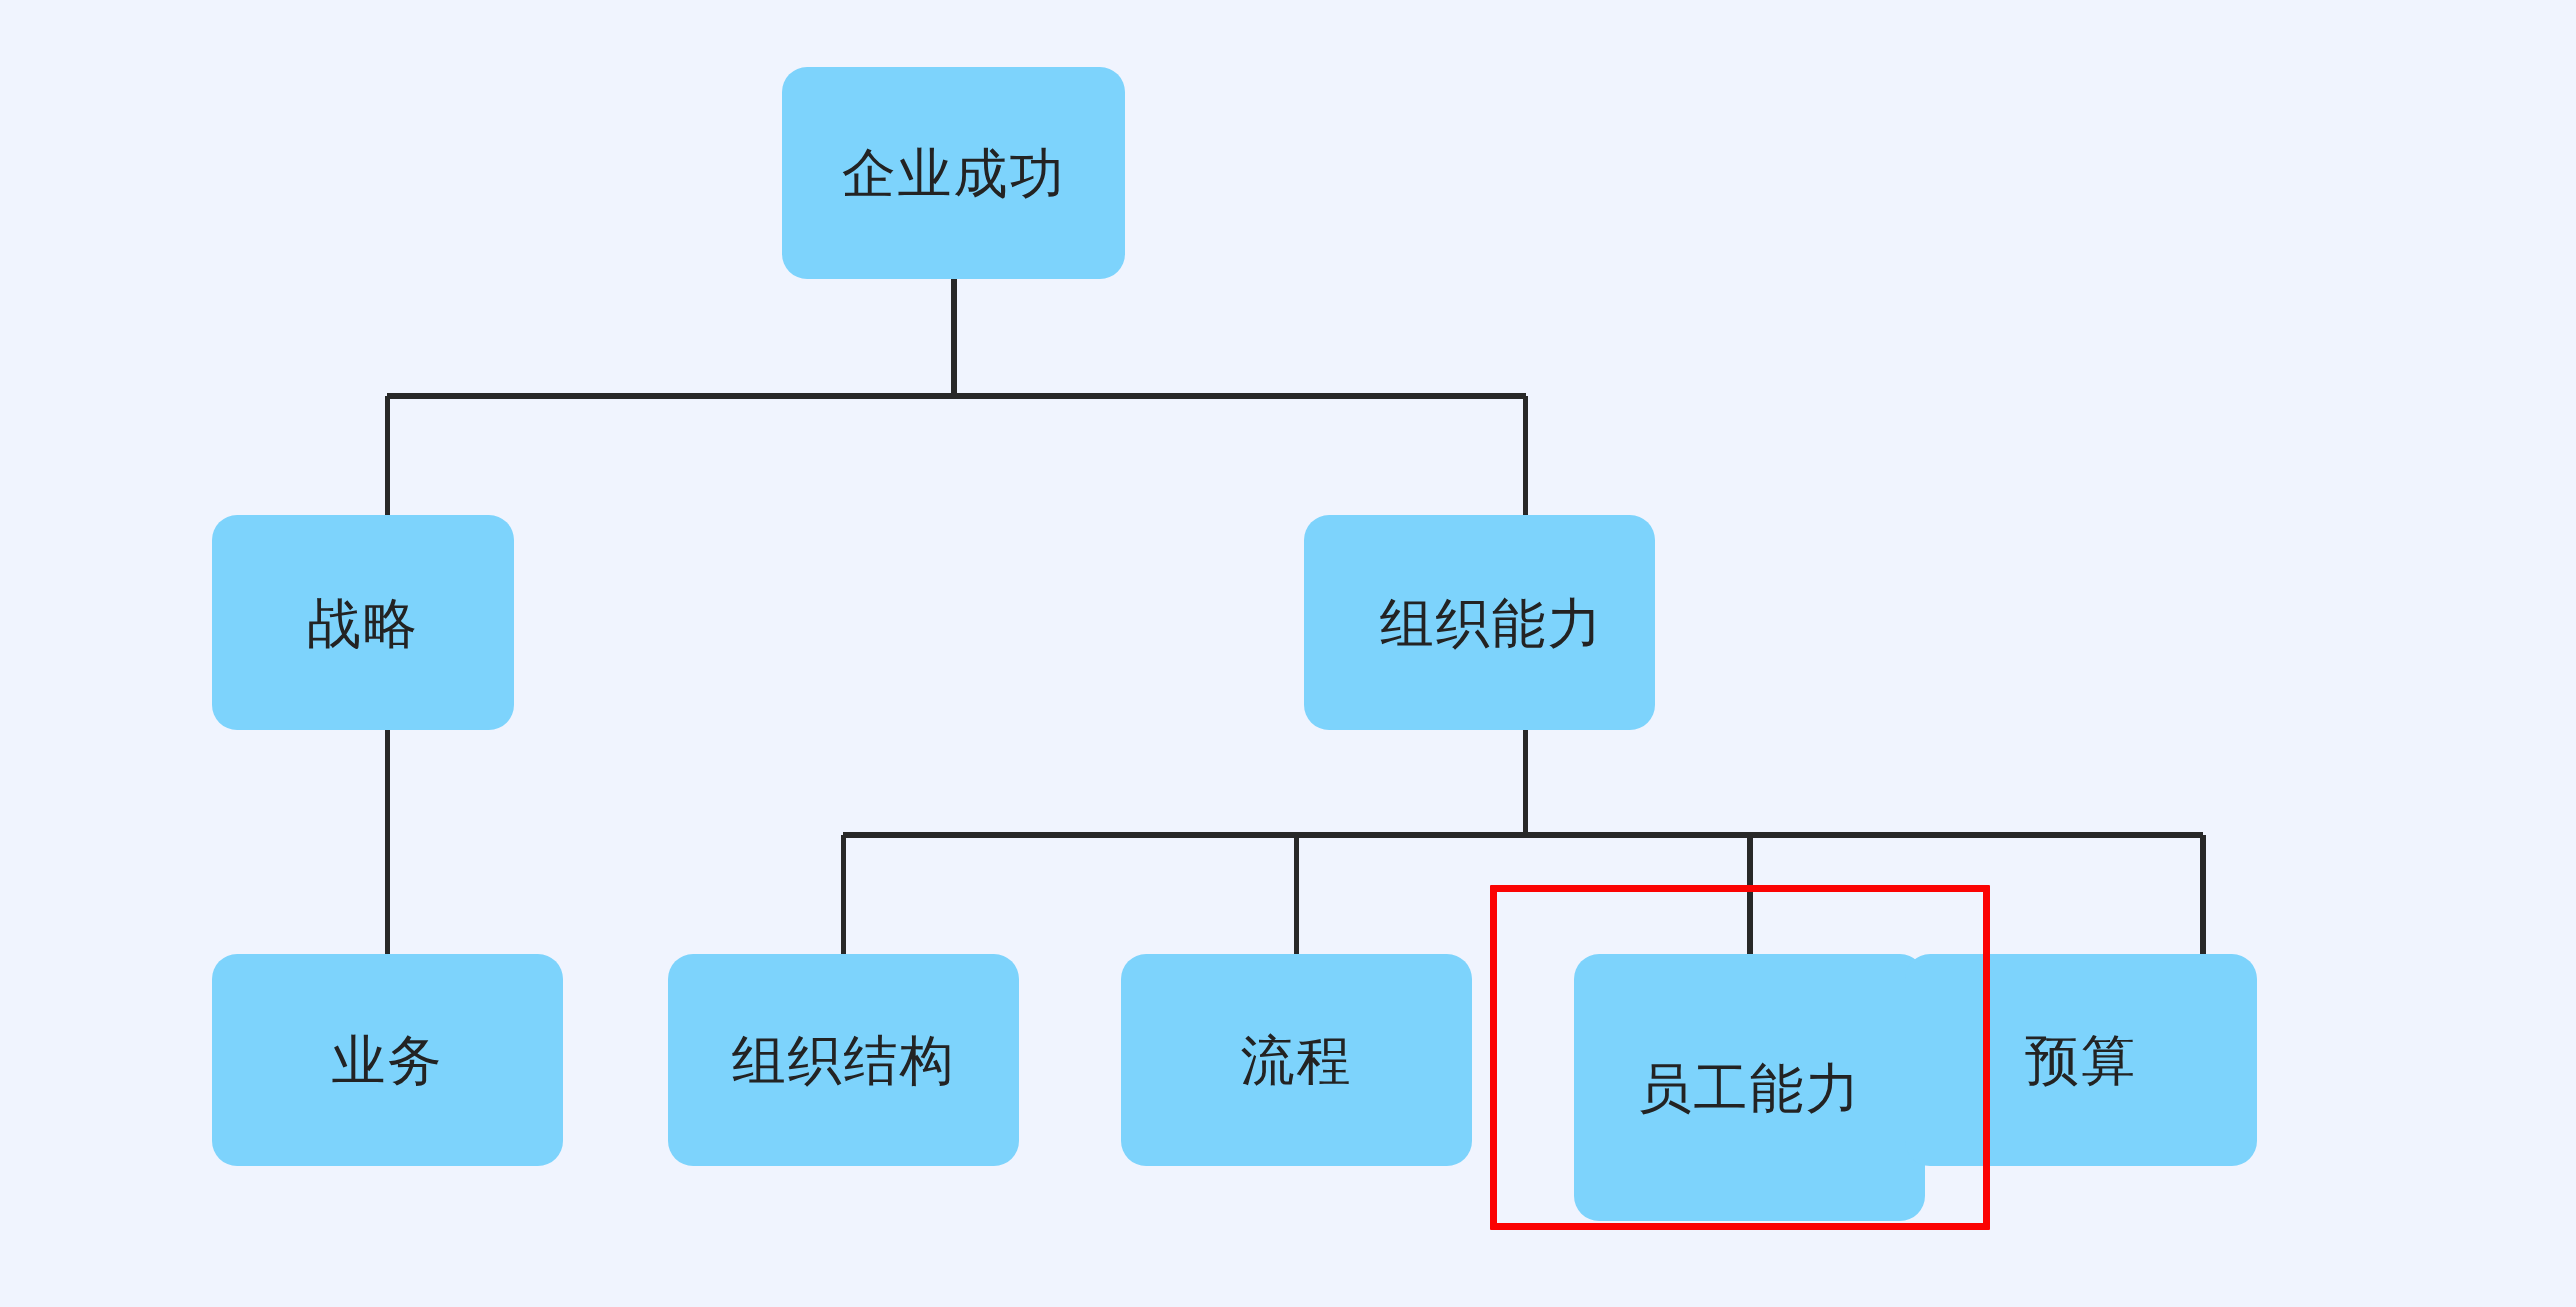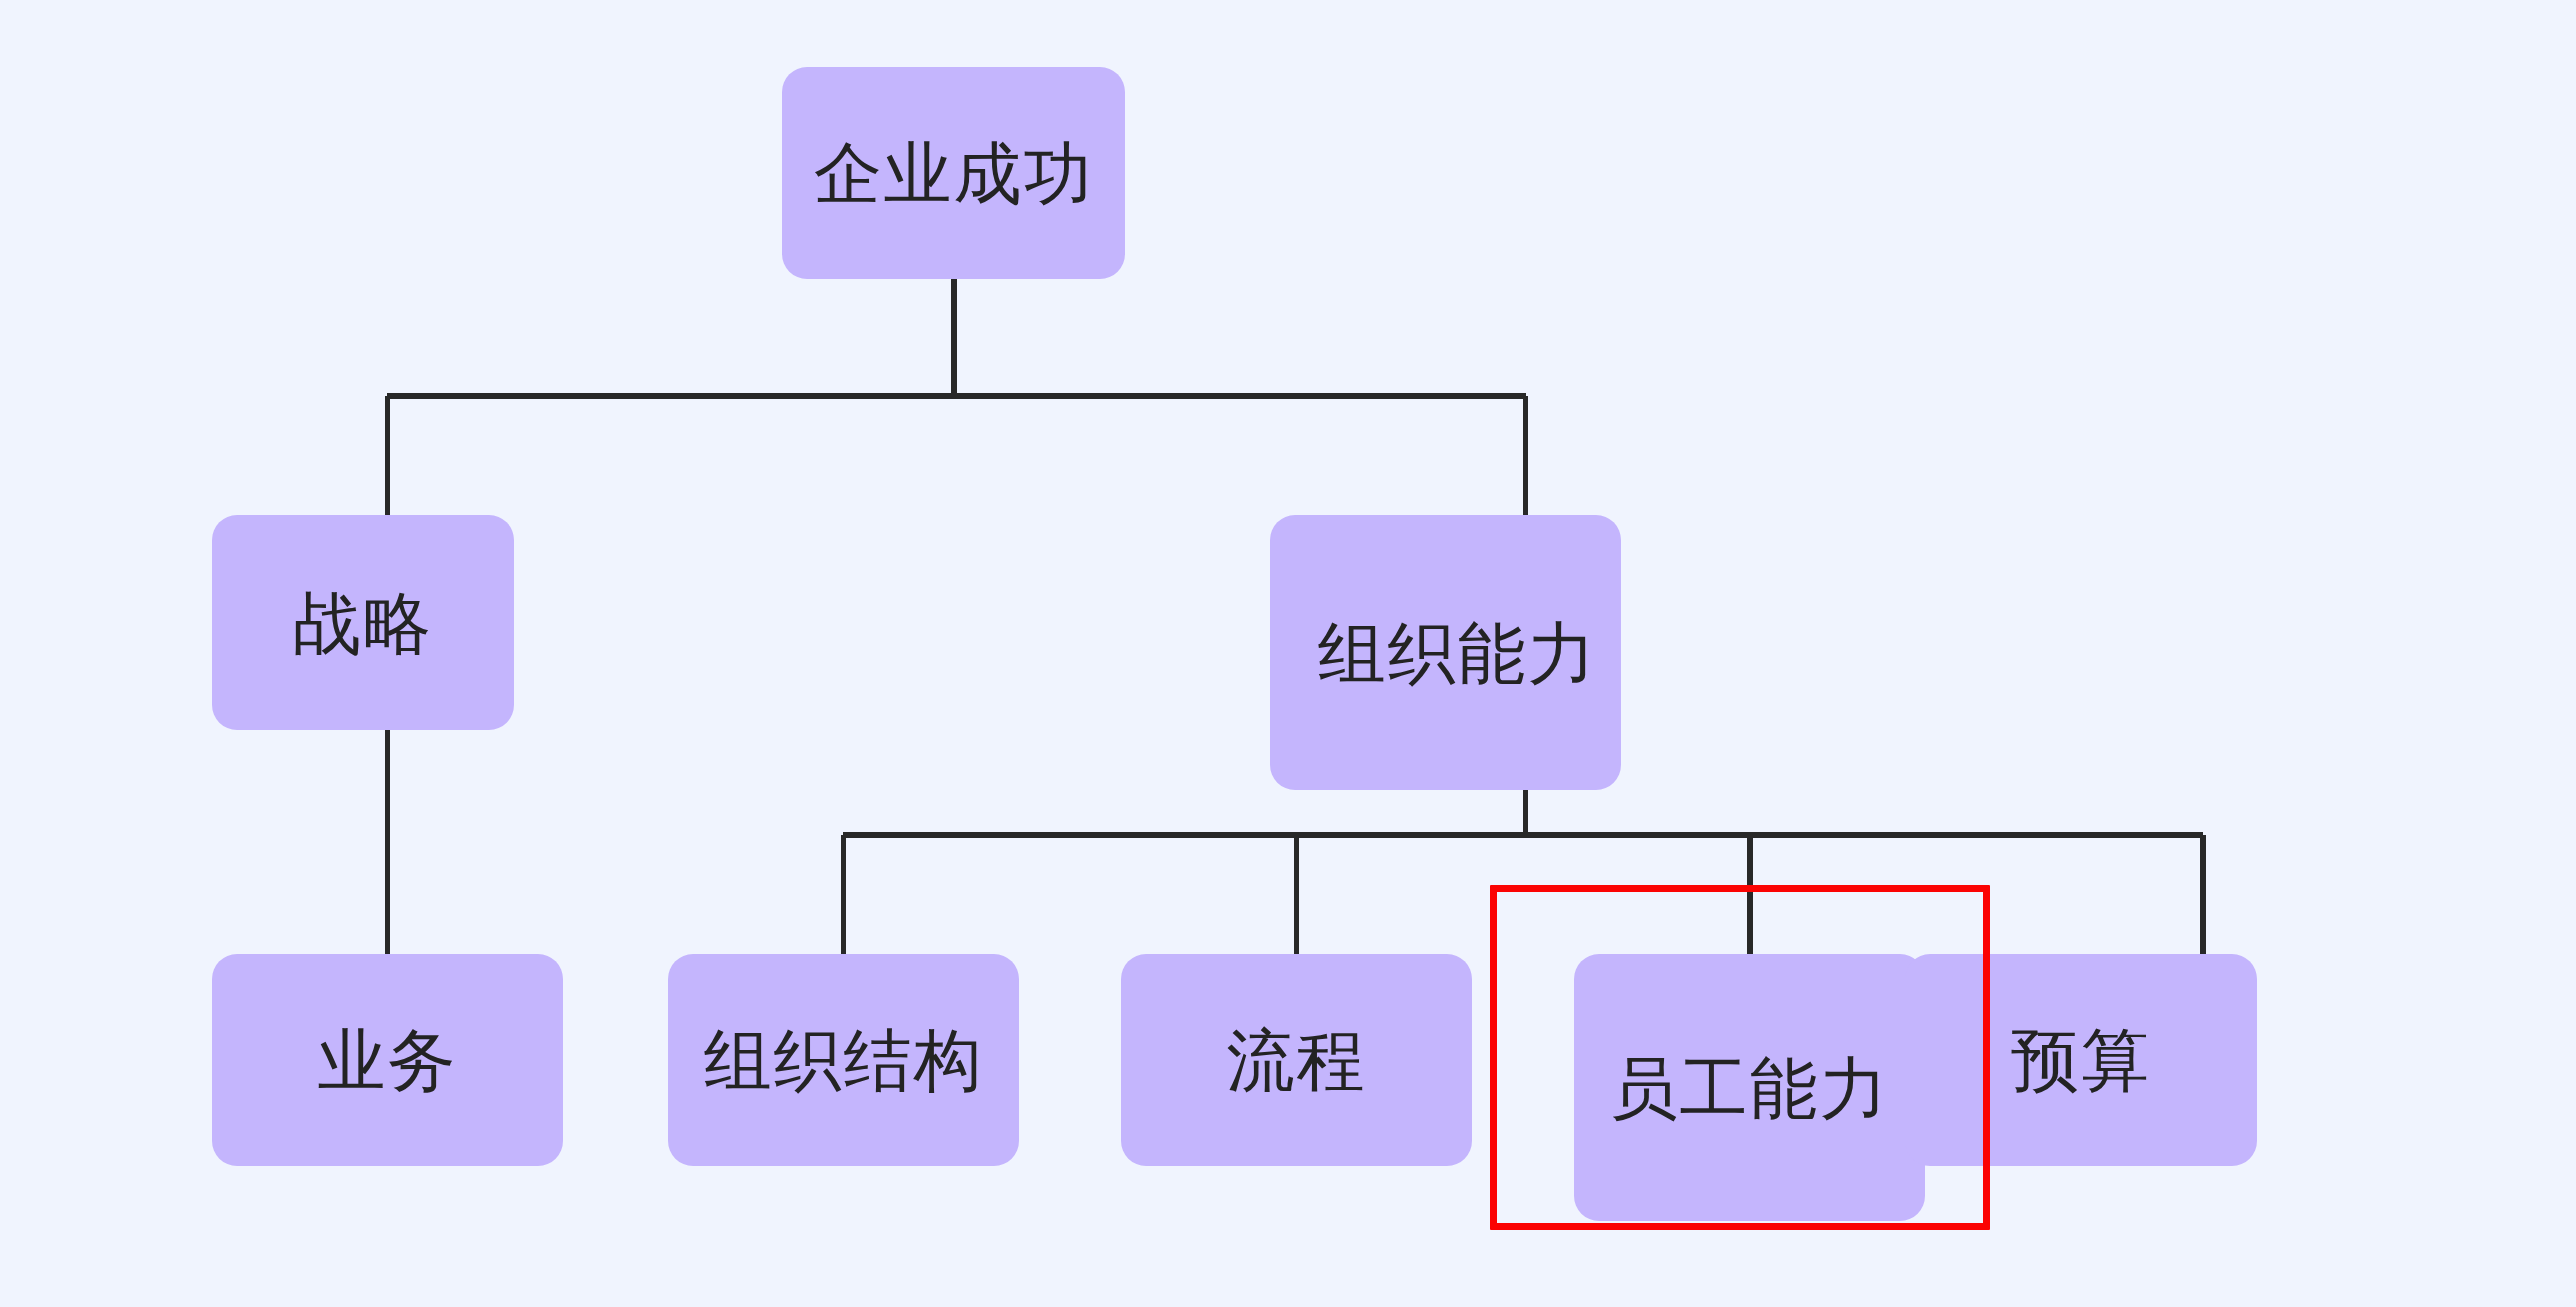--- a/index.html
+++ b/index.html
@@ -19,27 +19,27 @@
   #edges {
     position: absolute;
     left: 0;
     top: 0;
     width: 2576px;
     height: 1307px;
   }
   .node {
     position: absolute;
     box-sizing: border-box;
-    background: #c4b5fd;
+    background: #7dd3fc;
     border-radius: 25px;
     display: flex;
     align-items: center;
     justify-content: center;
     color: #232323;
-    font-size: 68px;
+    font-size: 54px;
     line-height: 1;
     letter-spacing: 1.9px;
     white-space: nowrap;
     z-index: 3;
   }
   .highlight-box {
     position: absolute;
     box-sizing: border-box;
     border: 7.6px solid #fb0303;
     background: transparent;
@@ -70,21 +70,21 @@
   </svg>
 
   <div class="node" style="left:782px; top:67px; width:343px; height:212px;">
     <span>企业成功</span>
   </div>
 
   <div class="node" style="left:212px; top:515px; width:302px; height:215px;">
     <span>战略</span>
   </div>
 
-  <div class="node" style="left:1270px; top:515px; width:351px; height:275px;padding-left:24px;">
+  <div class="node" style="left:1304px; top:515px; width:351px; height:215px;padding-left:24px;">
     <span>组织能力</span>
   </div>
 
   <div class="node" style="left:668px; top:954px; width:351px; height:212px;">
     <span>组织结构</span>
   </div>
 
   <div class="node" style="left:212px; top:954px; width:351px; height:212px;">
     <span>业务</span>
   </div>

